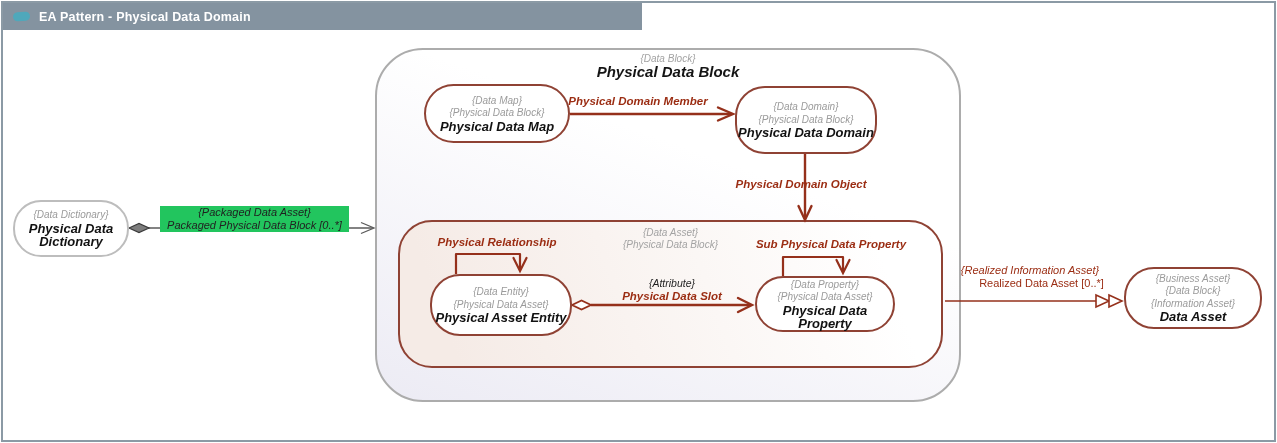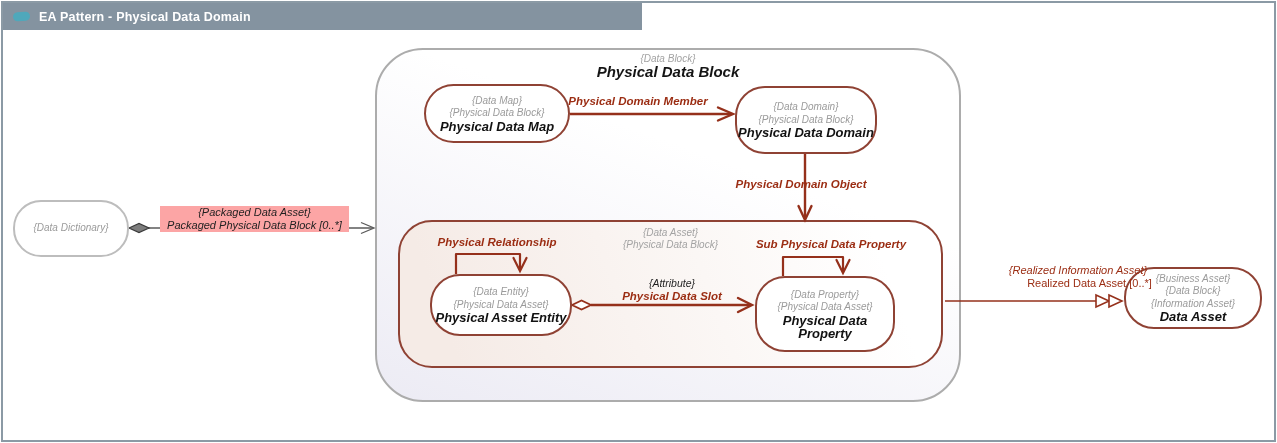--- a/index.html
+++ b/index.html
@@ -56,21 +56,21 @@
     font-size:11.5px;color:#9B2D13;line-height:13px;white-space:nowrap;
   }
   .conn-label .stereo-black{
     display:block;font-weight:normal;font-size:10.5px;color:#1f1f1f;
   }
   .conn-label .stereo-maroon{
     display:block;font-weight:normal;font-size:11px;color:#9B2D13;
   }
   .conn-label .upright{font-style:normal;font-weight:normal;font-size:11px;margin-left:23px;}
   .conn-label.plain{
-    font-weight:normal;font-size:11px;color:#222222;background:#fca5a5;padding:0 2px;
+    font-weight:normal;font-size:11px;color:#222222;background:#22c55e;padding:0 2px;
   }
   svg.connectors{position:absolute;left:0;top:0;pointer-events:none;}
 </style>
 </head>
 <body>
 
 <div class="frame"></div>
 
 <div class="titlebar">
   <span class="titlebar-icon"></span>
@@ -125,41 +125,42 @@
 
   <g>
     <line x1="945" y1="301" x2="1096" y2="301" stroke="#95301B" stroke-width="1.6"></line>
     <polygon points="1096,295 1109,301 1096,307" fill="#ffffff" stroke="#95301B" stroke-width="1.6"></polygon>
     <polygon points="1109,295 1122,301 1109,307" fill="#ffffff" stroke="#95301B" stroke-width="1.6"></polygon>
   </g>
 </svg>
 
 <div class="node gray-node" style="left:13px;top:200px;width:116px;height:57px;">
   <span>{Data Dictionary}</span>
+  <span class="name">Physical Data Dictionary</span>
 </div>
 
 <div class="node maroon-node" style="left:424px;top:84px;width:146px;height:59px;">
   <span>{Data Map}</span>
   <span>{Physical Data Block}</span>
   <span class="name">Physical Data Map</span>
 </div>
 
 <div class="node maroon-node" style="left:735px;top:86px;width:142px;height:68px;">
   <span>{Data Domain}</span>
   <span>{Physical Data Block}</span>
   <span class="name">Physical Data Domain</span>
 </div>
 
 <div class="node maroon-node" style="left:430px;top:274px;width:142px;height:62px;">
   <span>{Data Entity}</span>
   <span>{Physical Data Asset}</span>
   <span class="name">Physical Asset Entity</span>
 </div>
 
-<div class="node maroon-node" style="left:755px;top:276px;width:140px;height:76px;">
+<div class="node maroon-node" style="left:755px;top:276px;width:140px;height:56px;">
   <span>{Data Property}</span>
   <span>{Physical Data Asset}</span>
   <span class="name">Physical Data Property</span>
 </div>
 
 <div class="node maroon-node" style="left:1124px;top:267px;width:138px;height:62px;">
   <span>{Business Asset}</span>
   <span>{Data Block}</span>
   <span>{Information Asset}</span>
   <span class="name">Data Asset</span>
@@ -176,16 +177,16 @@
 
 <div class="conn-label" style="left:427px;top:236px;width:140px;">Physical Relationship</div>
 
 <div class="conn-label" style="left:597px;top:277px;width:150px;">
   <span class="stereo-black">{Attribute}</span>
   <span>Physical Data Slot</span>
 </div>
 
 <div class="conn-label" style="left:746px;top:238px;width:170px;">Sub Physical Data Property</div>
 
-<div class="conn-label" style="left:998px;top:264px;width:160px;">
+<div class="conn-label" style="left:950px;top:264px;width:160px;">
   <span class="stereo-maroon">{Realized Information Asset}</span>
   <span class="upright">Realized Data Asset [0..*]</span>
 </div>
 
 </body></html>

